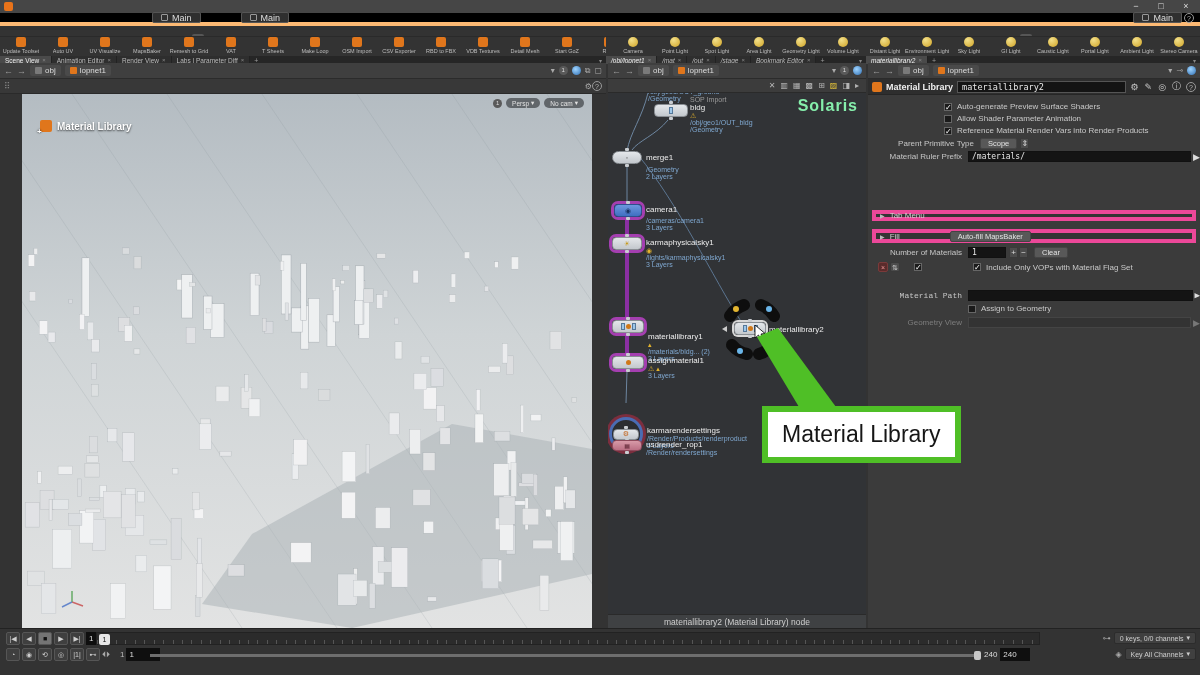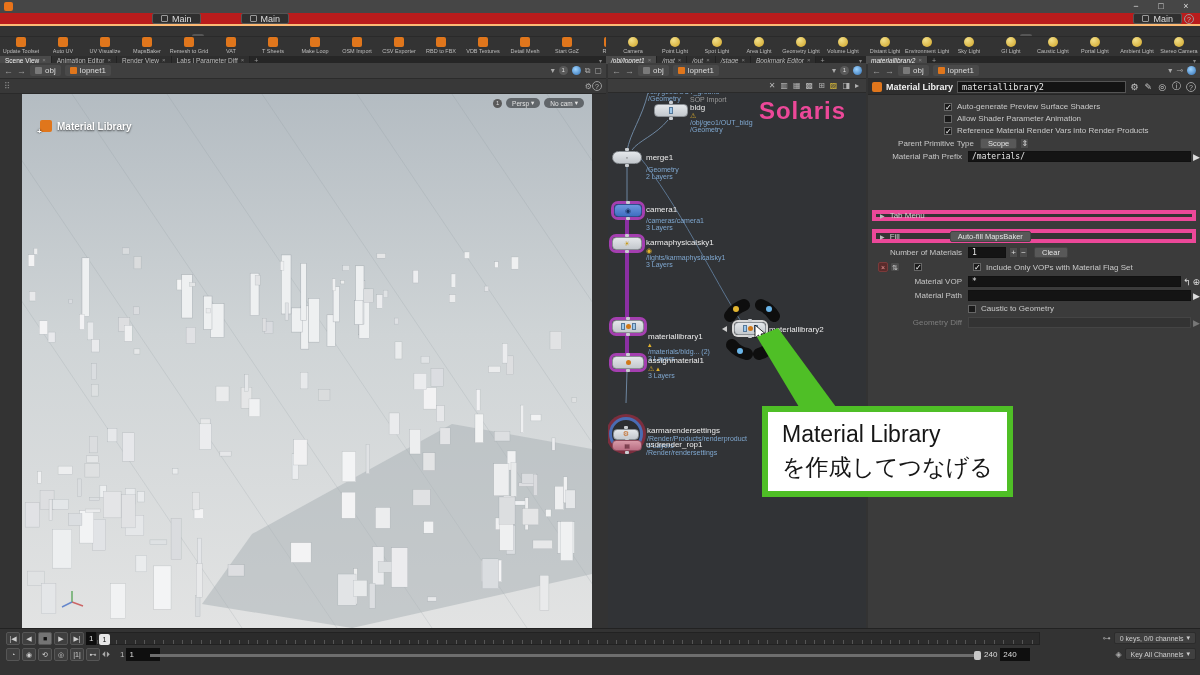--- a/index.html
+++ b/index.html
@@ -7,21 +7,21 @@
   body{font-family:"Liberation Sans","DejaVu Sans",sans-serif;color:#ccc;-webkit-font-smoothing:antialiased;}
   #app{position:relative;width:1200px;height:675px;background:#333;}
   .abs{position:absolute;}
   .row{display:flex;align-items:center;}
   .grow{flex:1;}
   
   #titlebar{left:0;top:0;width:1200px;height:13px;background:#464646;display:flex;align-items:center;padding:0 4px;gap:5px;}
   #titlebar .hicon{width:9px;height:9px;background:#e8731a;border-radius:2px;flex:none;}
   #titlebar .ttl{font-size:8px;color:#ddd;white-space:nowrap;}
   .winbtn{width:20px;height:11px;text-align:center;font-size:9px;color:#ddd;line-height:11px;}
-  #menubar{left:0;top:13px;width:1200px;height:13px;background:#b91c1c;display:flex;align-items:center;padding:0 6px;gap:2px;border-bottom:2px solid #fdba74;}
+  #menubar{left:0;top:13px;width:1200px;height:13px;background:#000000;display:flex;align-items:center;padding:0 6px;gap:2px;border-bottom:4px solid #fdba74;}
   .menu-item{font-size:9.5px;color:#cfcfcf;padding:0 7px;}
   .desk-chip{height:11px;background:#2f2f2f;border:1px solid #555;border-radius:2px;display:flex;align-items:center;gap:4px;padding:0 8px;font-size:9px;color:#ddd;}
   .desk-chip .dic{width:7px;height:7px;border:1px solid #999;border-radius:1px;}
   .qcirc{width:10px;height:10px;border-radius:50%;border:1px solid #999;color:#bbb;font-size:7px;line-height:9px;text-align:center;}
   
   #shelftabs{left:0;top:26px;width:1200px;height:11px;background:#333;display:flex;align-items:flex-end;border-bottom:1px solid #2a2a2a;}
   .stab{font-size:7.5px;color:#b3b3b3;padding:1px 6px;white-space:nowrap;}
   .stab.active{background:#565656;color:#f0f0f0;border-radius:2px 2px 0 0;}
   #shelftools-l,#shelftools-r{top:37px;height:19px;display:flex;align-items:flex-start;overflow:hidden;}
   #shelftools-l{left:0;width:606px;}
@@ -65,21 +65,21 @@
   #vp-pills{position:absolute;right:8px;top:4px;display:flex;gap:4px;align-items:center;z-index:5;}
   #axis-gizmo{position:absolute;left:36px;bottom:12px;z-index:5;}
   
   #netpane{left:608px;top:63px;width:258px;height:565px;background:#313336;}
   #net-menu{position:absolute;left:0;top:16px;width:258px;height:14px;background:#3c3c3c;border-bottom:1px solid #2a2a2a;display:flex;align-items:center;padding:0 5px;gap:1px;}
   .nmen{font-size:8px;color:#cfcfcf;padding:0 4px;}
   .nmic{font-size:8px;color:#b5b5b5;padding:0 2px;}
   .nmic.yel{color:#e3c23a;}
   #netcanvas{position:absolute;left:0;top:30px;width:258px;height:521px;overflow:hidden;background:#313336;}
   #net-status{position:absolute;left:0;top:551px;width:258px;height:14px;background:#3f4143;color:#cfcfcf;font-size:8.5px;text-align:center;line-height:14px;border-top:1px solid #2a2a2a;}
-  .watermark{position:absolute;right:20px;top:4px;font-size:24px;font-weight:bold;color:#ec4899;letter-spacing:1px;}
+  .watermark{position:absolute;right:8px;top:4px;font-size:16px;font-weight:bold;color:#86efac;letter-spacing:1px;}
   .node{position:absolute;}
   .nbody{position:relative;width:30px;height:13px;background:linear-gradient(#e4e7ea,#c3c8cd);border:1px solid #8a8f94;border-radius:4px;display:flex;align-items:center;justify-content:center;gap:1px;}
   .nbody:before,.nbody:after{content:"";position:absolute;left:50%;width:4px;height:3px;background:#c9cdd1;border-radius:1px;transform:translateX(-50%);}
   .nbody:before{top:-4px;} .nbody:after{bottom:-4px;}
   .nbody.blue{background:linear-gradient(#6d97dd,#3f6fc2);border-color:#2d4f8e;}
   .nbody.pink{background:linear-gradient(#d79aa8,#bb6f84);border-color:#8e4a5c;height:11px;}
   .nbody .chipdot{width:5px;height:5px;border-radius:50%;background:#d07818;}
   .nbody .stripe{width:4px;height:7px;background:#9ec7e8;border:1px solid #55789a;}
   .sel .nbody{box-shadow:0 0 0 3px #a43fb0;}
   .cursel .nbody{box-shadow:0 0 0 2px #d8d8d8;}
@@ -863,20 +863,21 @@
           </div>
         <div class="nlabels" style="left:35px;top:3px;">
           <div class="nname">materiallibrary2</div>
         </div>
       </div>
 
       <svg class="abs" style="left:146px;top:232px;" width="14" height="18">
         <polygon points="1,0 1,13 4.5,10 7,16 9.5,14.5 7,9 11,8.5" fill="#fff" stroke="#000" stroke-width="0.8"></polygon>
       </svg>
     </div>
+    <div id="net-status">materiallibrary2 (Material Library) node</div>
   </div>
 
   <div id="parmpane" class="abs">
     <div class="pathbar">
       <span class="nav-arrow">←</span>
       <span class="nav-arrow">→</span>
       <span class="crumb">
           <span class="cic"></span>
           <span>obj</span>
         </span>
@@ -914,21 +915,21 @@
       <span>Reference Material Render Vars into Render Products</span>
     </div>
     <div class="prow" style="left:12px;top:75px;width:332px;">
       <span class="plabel">Parent Primitive Type</span>
       <span class="pbtn">Scope</span>
       <span class="stepper">
           <span>⇕</span>
         </span>
     </div>
     <div class="prow" style="left:0;top:88px;width:332px;">
-      <span class="plabel">Material Path Prefix</span>
+      <span class="plabel">Material Ruler Prefix</span>
       <span class="pfield grow">/materials/</span>
       <span class="endarrow">▶</span>
     </div>
     <div class="collapse-bar" style="top:147px;">
       <span class="tri">▶</span>
       <span>Tab Menu</span>
     </div>
     <div class="collapse-bar" style="top:166px;height:14px;">
       <span class="tri">▶</span>
       <span>Fill</span>
@@ -948,37 +949,31 @@
     <div class="prow" style="left:10px;top:199px;width:322px;">
       <span class="mini-red">×</span>
       <span style="width:2px;"></span>
       <span class="mini-gray">⇅</span>
       <span style="width:14px;"></span>
       <span class="cbox">✓</span>
       <span style="width:46px;"></span>
       <span class="cbox">✓</span>
       <span>Include Only VOPs with Material Flag Set</span>
     </div>
-    <div class="prow" style="left:0;top:213px;width:332px;">
-      <span class="plabel">Material VOP</span>
-      <span class="pfield grow">*</span>
-      <span class="endarrow">↰</span>
-      <span class="endarrow">⊕</span>
-    </div>
-    <div class="prow" style="left:0;top:227px;width:332px;">
+    <div class="prow" style="left:0;top:227px;width:332px;font-family:Liberation Mono, monospace;">
       <span class="plabel">Material Path</span>
       <span class="pfield grow"></span>
       <span class="endarrow">▶</span>
     </div>
     <div class="prow" style="left:100px;top:241px;">
       <span class="cbox"></span>
-      <span>Caustic to Geometry</span>
+      <span>Assign to Geometry</span>
     </div>
     <div class="prow" style="left:0;top:254px;width:332px;">
-      <span class="plabel dim">Geometry Diff</span>
+      <span class="plabel dim">Geometry View</span>
       <span class="pfield dis grow"></span>
       <span class="endarrow" style="color:#777;">▶</span>
     </div>
   </div>
 
   <div id="playbar" class="abs">
     <div class="row" style="position:absolute;left:6px;top:3px;gap:2px;">
       <span class="transbtn">|◀</span>
       <span class="transbtn">◀</span>
       <span class="transbtn on">■</span>
@@ -1038,15 +1033,14 @@
         </span>
     </div>
   </div>
 
 
   <svg id="overlay-svg">
     <polygon points="757,337 778,328 836,407 799,407" fill="#4fbf26"></polygon>
   </svg>
   <div id="anno-box" style="left:762px;top:406px;">
     <div class="l1">Material Library</div>
-    <div class="l2">を作成してつなげる</div>
   </div>
 </div>
 
 </body></html>

